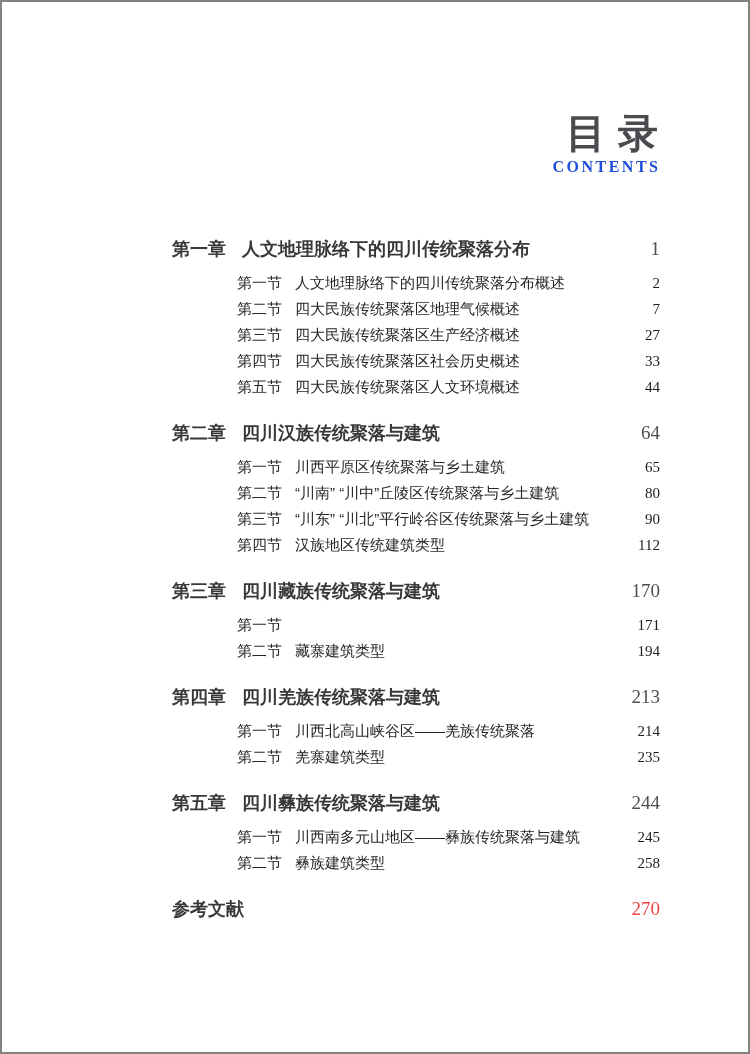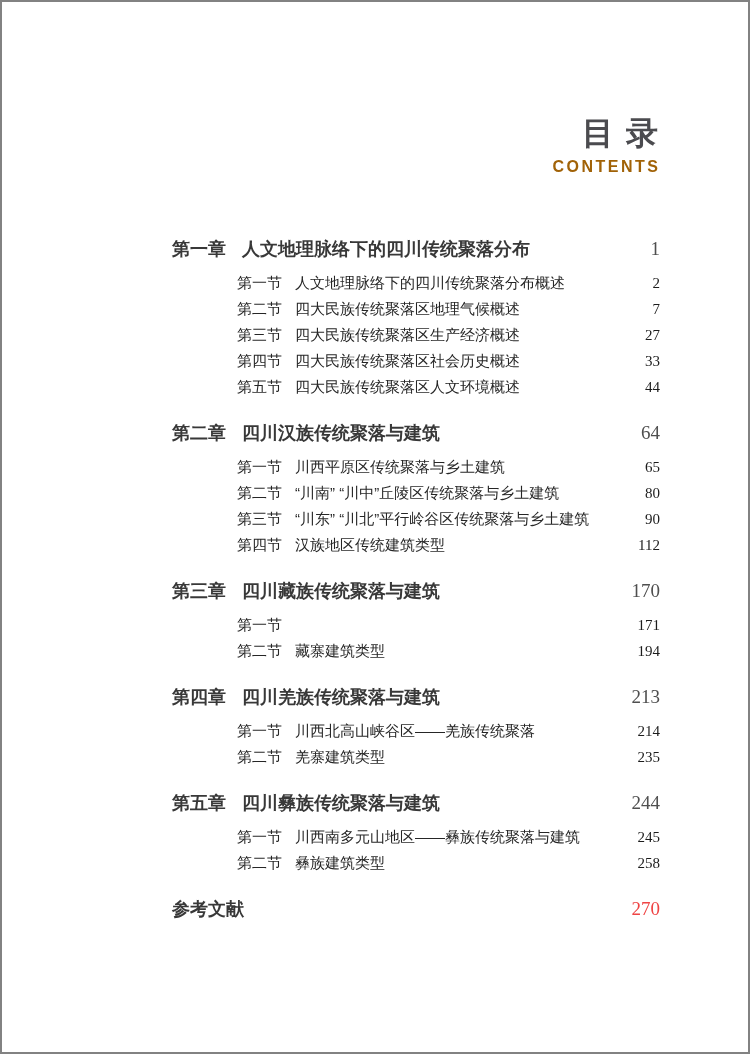--- a/index.html
+++ b/index.html
@@ -15,37 +15,37 @@
   }
 
   
   .title-block {
     position: absolute;
     top: 108px;
     right: 90px;
     text-align: right;
   }
   .title-cn {
-    font-size: 32px;
+    font-size: 40px;
     line-height: 46px;
     font-weight: 600;
     color: #4b4b4f;
     letter-spacing: 12px;
     margin-right: -12px; 
     white-space: nowrap;
   }
   .title-en {
     margin-top: 2px;
-    font-family: Liberation Sans, sans-serif;
+    font-family: Liberation Serif, serif;
     font-weight: bold;
     font-size: 16px;
     line-height: 18px;
     letter-spacing: 2.5px;
     margin-right: -2.5px;
-    color: #a16207;
+    color: #1d4ed8;
     white-space: nowrap;
   }
 
   
   .toc {
     position: absolute;
     left: 170px;
     top: 237px;
     width: 488px;
     display: flex;

